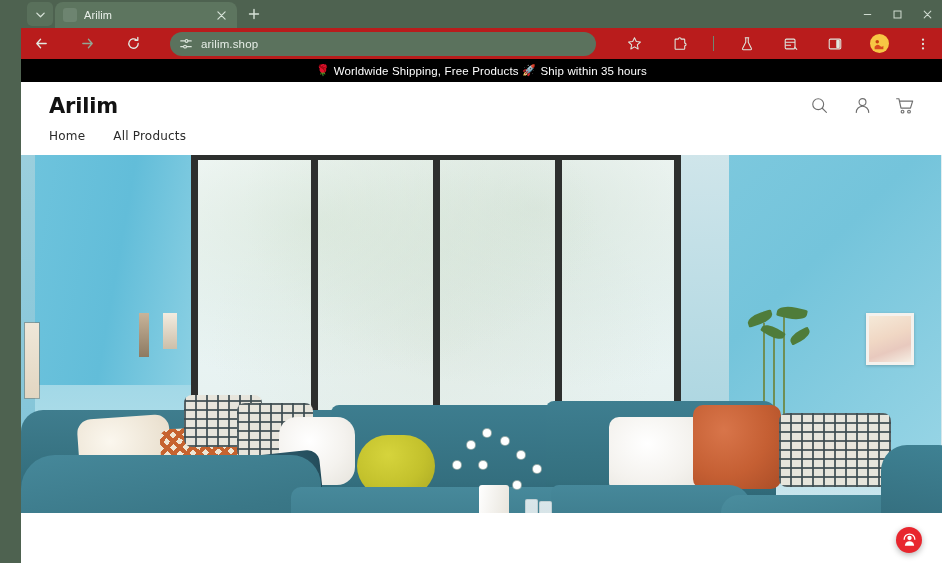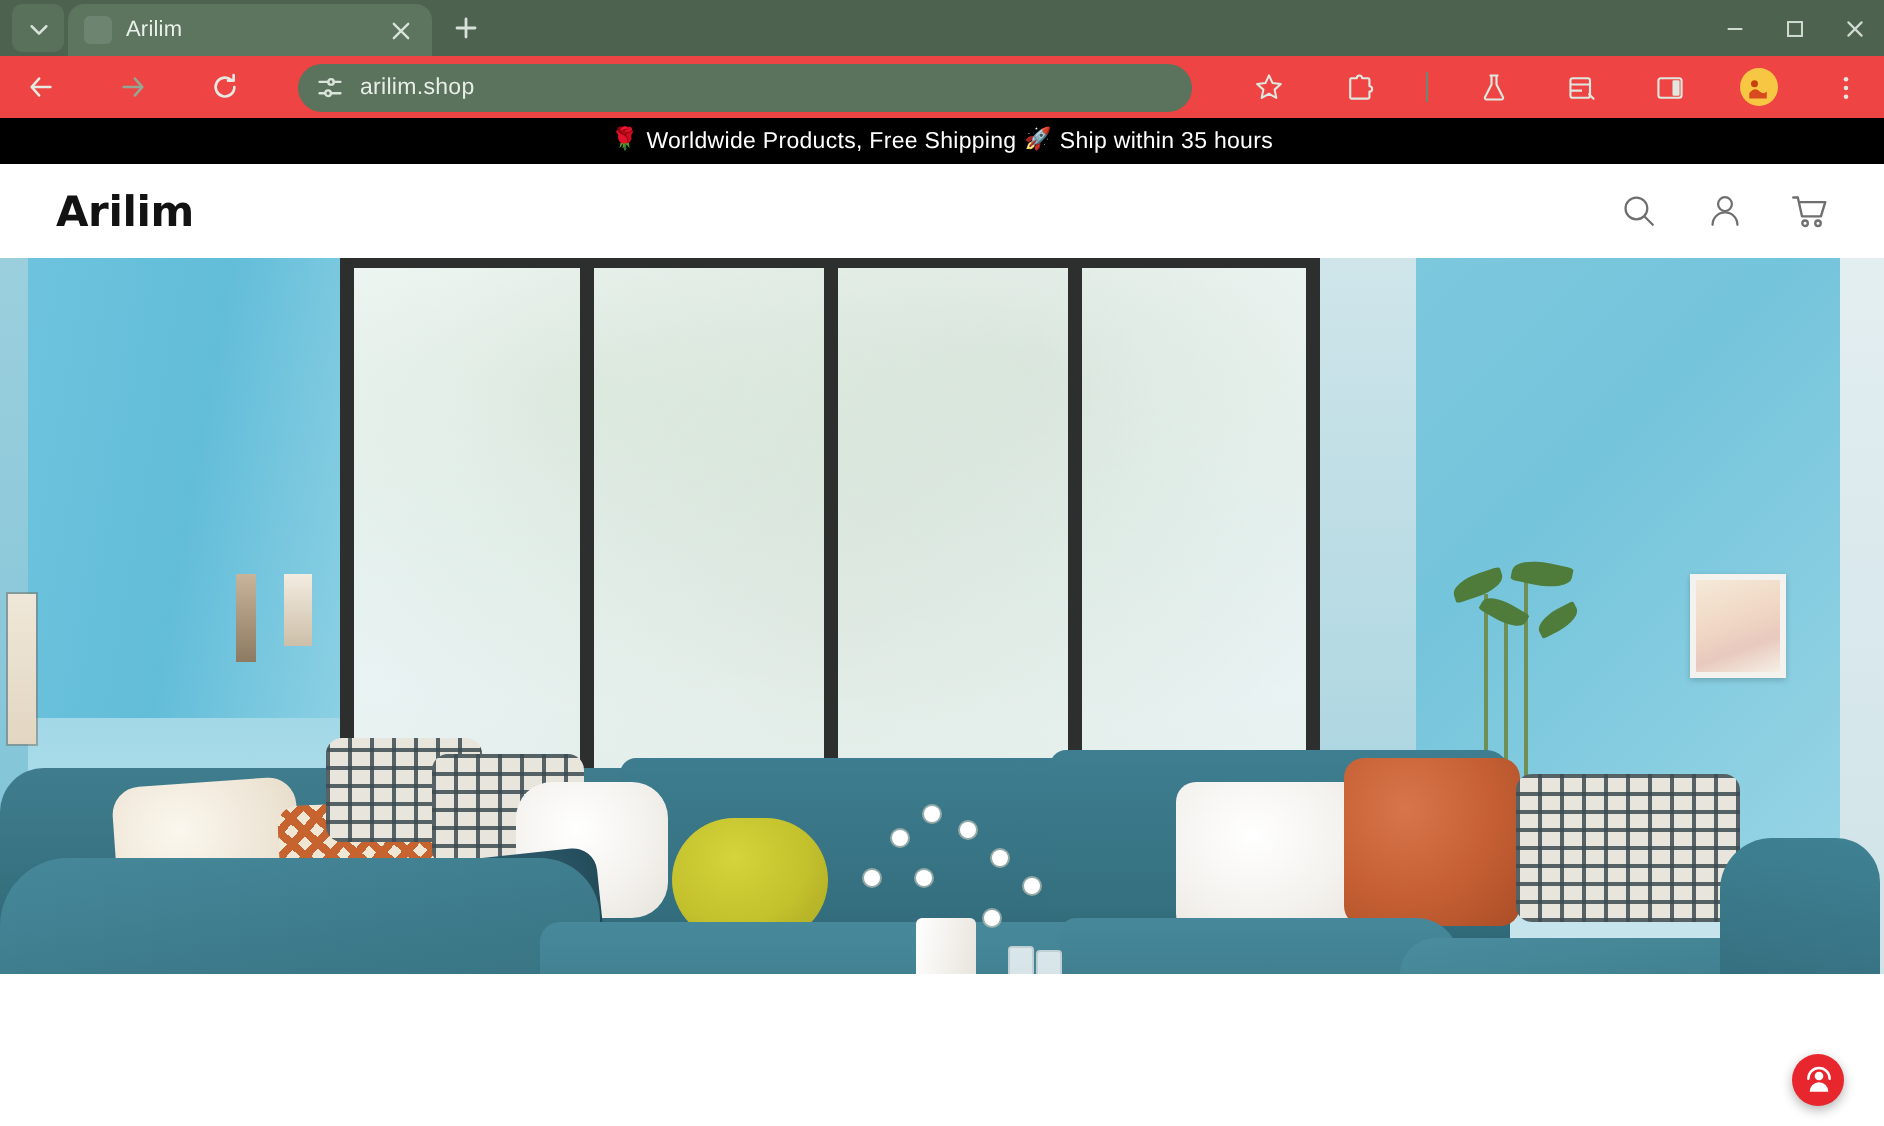--- a/index.html
+++ b/index.html
@@ -4,21 +4,21 @@
 <style>
   * { box-sizing: border-box; margin: 0; padding: 0; }
   html, body {
     width: 942px; height: 563px;
     overflow: hidden;
     font-family: "Liberation Sans", sans-serif;
     background: #4e6250;
   }
 
   
-  .browser { width: 942px; height: 563px; position: relative; background: #4e6250; display: flex; flex-direction: column; }
+  .browser { width: 942px; height: 563px; position: relative; background: #4e6250; display: flex; flex-direction: column; padding-left: 21px; }
 
   
   .tabstrip {
     height: 28px; background: #4e6250;
     display: flex; align-items: flex-end; padding-left: 4px; position: relative;
   }
   .tab-list-btn {
     width: 26px; height: 24px; margin: 0 2px 2px 2px;
     border-radius: 5px; background: #59705b;
     display: flex; align-items: center; justify-content: center;
@@ -57,21 +57,21 @@
     position: absolute; right: 0; top: 0; height: 28px;
     display: flex; align-items: center;
   }
   .win-btn {
     width: 30px; height: 28px; display: flex; align-items: center; justify-content: center;
     cursor: pointer;
   }
 
   
   .toolbar {
-    height: 31px; background: #ef4444;
+    height: 31px; background: #b91c1c;
     display: flex; align-items: center; gap: 18px;
     padding: 0 6px;
   }
   .nav-btn {
     width: 28px; height: 28px; border-radius: 50%;
     display: flex; align-items: center; justify-content: center;
     cursor: pointer; flex: none;
   }
   .omnibox {
     flex: 1; height: 24px; margin: 0 7px 0 5px;
@@ -450,21 +450,21 @@
         <circle cx="8" cy="8" r="1.3" fill="#dfe8df"></circle>
         <circle cx="8" cy="13" r="1.3" fill="#dfe8df"></circle>
       </svg>
     </div>
   </div>
 
   <div class="viewport">
 
     <div class="announce">
       <span class="emoji">🌹</span>
-      <span class="announce-text">Worldwide Products, Free Shipping</span>
+      <span class="announce-text">Worldwide Shipping, Free Products</span>
       <span class="emoji">🚀</span>
       <span class="announce-text">Ship within 35 hours</span>
     </div>
 
     <div class="site-header">
       <div class="logo">Arilim</div>
       <div class="header-icons">
 
         <div class="hdr-icon">
           <svg width="19" height="19" viewBox="0 0 22 22">
@@ -483,20 +483,24 @@
         <div class="hdr-icon">
           <svg width="20" height="20" viewBox="0 0 22 22">
             <path d="M1.8 3 H4.3 L6.6 13.4 H17 L19.4 5.6 H5.1" fill="none" stroke="#6f6f6f" stroke-width="1.3" stroke-linejoin="round" stroke-linecap="round"></path>
             <circle cx="8.3" cy="17.2" r="1.5" fill="none" stroke="#6f6f6f" stroke-width="1.3"></circle>
             <circle cx="15.4" cy="17.2" r="1.5" fill="none" stroke="#6f6f6f" stroke-width="1.3"></circle>
           </svg>
         </div>
       </div>
     </div>
 
+    <div class="site-nav">
+      <span class="nav-link">Home</span>
+      <span class="nav-link">All Products</span>
+    </div>
 
     <div class="hero" title="Teal sectional sofa in a blue living room with patterned ottoman">
 
       <div class="hero-layer wall"></div>
       <div class="hero-layer wall-left"></div>
       <div class="hero-layer wall-left2"></div>
       <div class="hero-layer art-left"></div>
       <div class="hero-layer art-a"></div>
       <div class="hero-layer art-b"></div>
 

